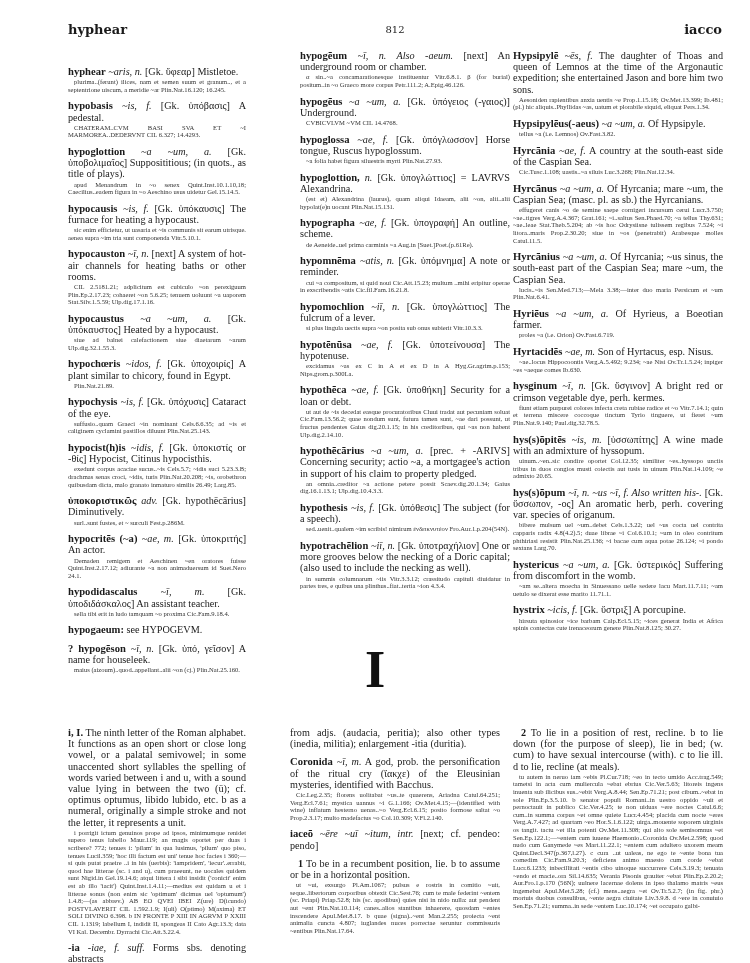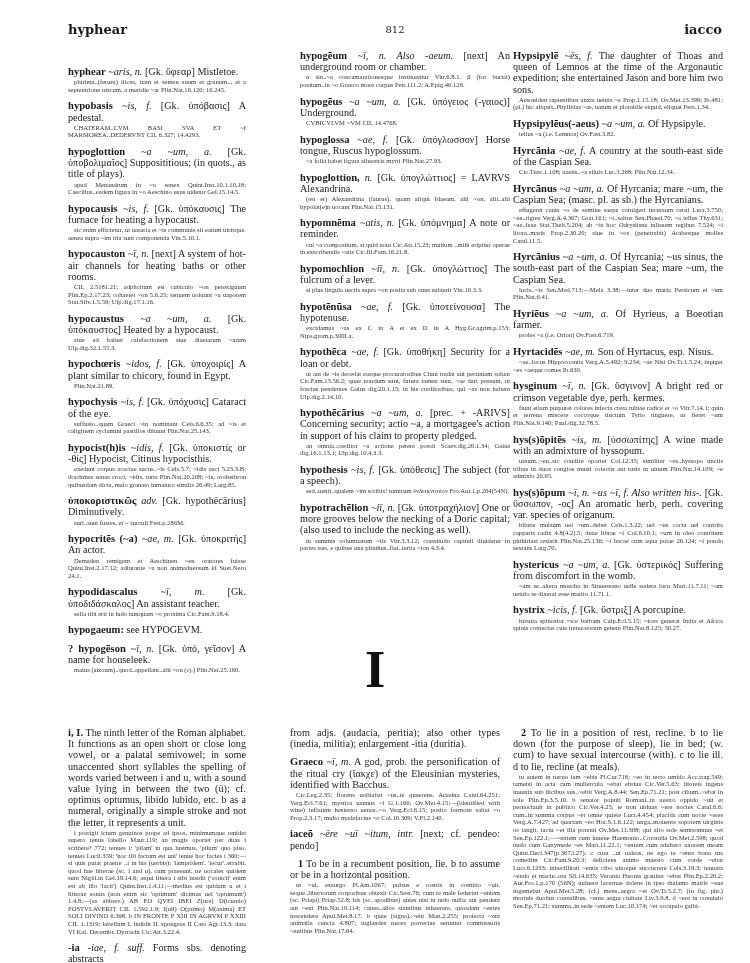--- a/index.html
+++ b/index.html
@@ -107,20 +107,24 @@
     </div>
     <div class="entry">
       <div class="def"><span class="hw">hypoglossa</span> <span class="gram">~ae, f.</span> <span class="etym">[Gk. ὑπόγλωσσον]</span> <span class="dtext">Horse tongue, Ruscus hypoglossum.</span></div>
       <div class="quot">~a folia habet figura siluestris myrti Plin.Nat.27.93.</div>
     </div>
     <div class="entry">
       <div class="def"><span class="hw">hypoglottion,</span> <span class="gram">n.</span> <span class="etym">[Gk. ὑπογλώττιος]</span> <span class="dtext">= LAVRVS Alexandrina.</span></div>
       <div class="quot">(est et) Alexandrina (laurus), quam aliqui Idaeam, alii ~on, alii..alii hypolat(e)n uocant Plin.Nat.15.131.</div>
     </div>
     <div class="entry">
+      <div class="def"><span class="hw">hypographa</span> <span class="gram">~ae, f.</span> <span class="etym">[Gk. ὑπογραφή]</span> <span class="dtext">An outline, scheme.</span></div>
+      <div class="quot">de Aeneide..uel prima carminis ~a Aug.in [Suet.]Poet.(p.61Re).</div>
+    </div>
+    <div class="entry">
       <div class="def"><span class="hw">hypomnēma</span> <span class="gram">~atis, n.</span> <span class="etym">[Gk. ὑπόμνημα]</span> <span class="dtext">A note or reminder.</span></div>
       <div class="quot">cui ~a compositum, si quid noui Cic.Att.15.23; multum ..mihi eripitur operae in exscribendis ~atis Cic.fil.Fam.16.21.8.</div>
     </div>
     <div class="entry">
       <div class="def"><span class="hw">hypomochlion</span> <span class="gram">~iī, n.</span> <span class="etym">[Gk. ὑπογλώττιος]</span> <span class="dtext">The fulcrum of a lever.</span></div>
       <div class="quot">si plus lingula uectis supra ~on posita sub onus subierit Vitr.10.3.3.</div>
     </div>
     <div class="entry">
       <div class="def"><span class="hw">hypotēnūsa</span> <span class="gram">~ae, f.</span> <span class="etym">[Gk. ὑποτείνουσα]</span> <span class="dtext">The hypotenuse.</span></div>
       <div class="quot">excidamus ~as ex C in A et ex D in A Hyg.Gr.agrim.p.153; Nips.grom.p.300La.</div>
@@ -202,21 +206,21 @@
     </div>
     <div class="entry">
       <div class="def"><span class="hw">-ia</span> <span class="gram">-iae, f. suff.</span> <span class="dtext">Forms sbs. denoting abstracts</span></div>
     </div>
   </div>
 <div class="col" id="bcol2">
     <div class="entry">
       <div class="def"><span class="dtext">from adjs. (audacia, peritia); also other types (inedia, militia); enlargement -itia (duritia).</span></div>
     </div>
     <div class="entry">
-      <div class="def"><span class="hw">Graeco</span> <span class="gram">~ī, m.</span> <span class="dtext">A god, prob. the personification of the ritual cry (ἴακχε) of the Eleusinian mysteries, identified with Bacchus.</span></div>
+      <div class="def"><span class="hw">Coronida</span> <span class="gram">~ī, m.</span> <span class="dtext">A god, prob. the personification of the ritual cry (ἴακχε) of the Eleusinian mysteries, identified with Bacchus.</span></div>
       <div class="quot">Cic.Leg.2.35; florens uolitabat ~us..te quaerens, Ariadna Catul.64.251; Verg.Ecl.7.61; mystica uannus ~i G.1.166; Ov.Met.4.15;—(identified with wine) inflatum hesterno uenas..~o Verg.Ecl.6.15; posito formose saltat ~o Prop.2.3.17; multo madefactus ~o Col.10.309; V.Fl.2.140.</div>
     </div>
     <div class="entry">
       <div class="def"><span class="hw">iaceō</span> <span class="gram">~ēre ~uī ~itum, intr.</span> <span class="etym">[next; cf. pendeo: pendo]</span> </div>
     </div>
     <div class="entry">
       <div class="sense"><b>1</b> <span>To be in a recumbent position, lie. b to assume or be in a horizontal position.</span></div>
       <div class="quot">ut ~ui, exsurgo Pl.Am.1067; pulsus e rostris in comitio ~uit, seque..libertorum corporibus obtexit Cic.Sest.76; cum te male federint ~entem (sc. Priapi) Priap.52.8; his (sc. apodibus) quies nisi in nido nulla: aut pendent aut ~ent Plin.Nat.10.114; canes..alios stantibus inhaerere, quosdam ~entes inscendere Apul.Met.8.17. b quae (signa)..~ent Man.2.255; proiecta ~ent animalia cuncta 4.807; iuglandes nuces porrectae seruntur commissuris ~entibus Plin.Nat.17.64.</div>
     </div>
   </div>

